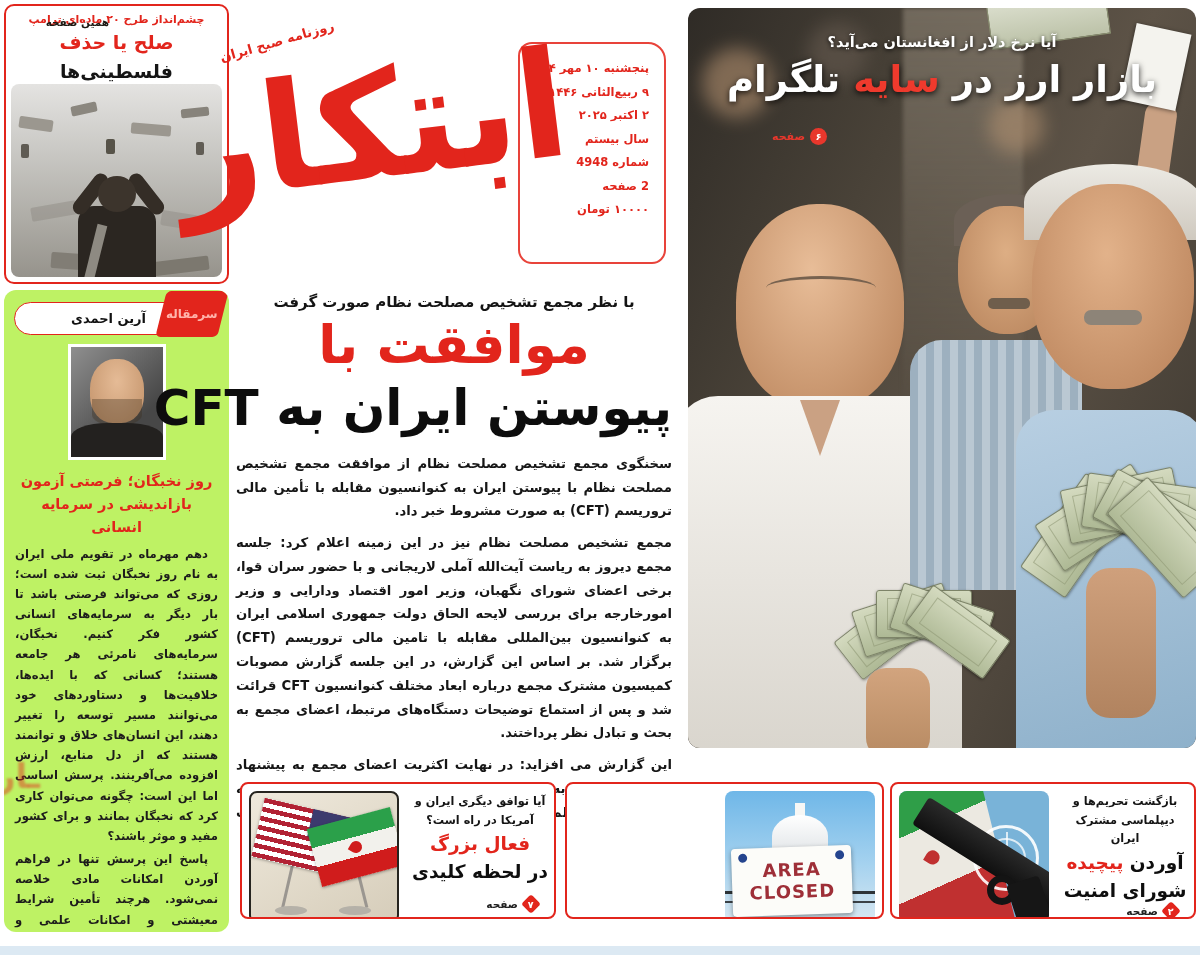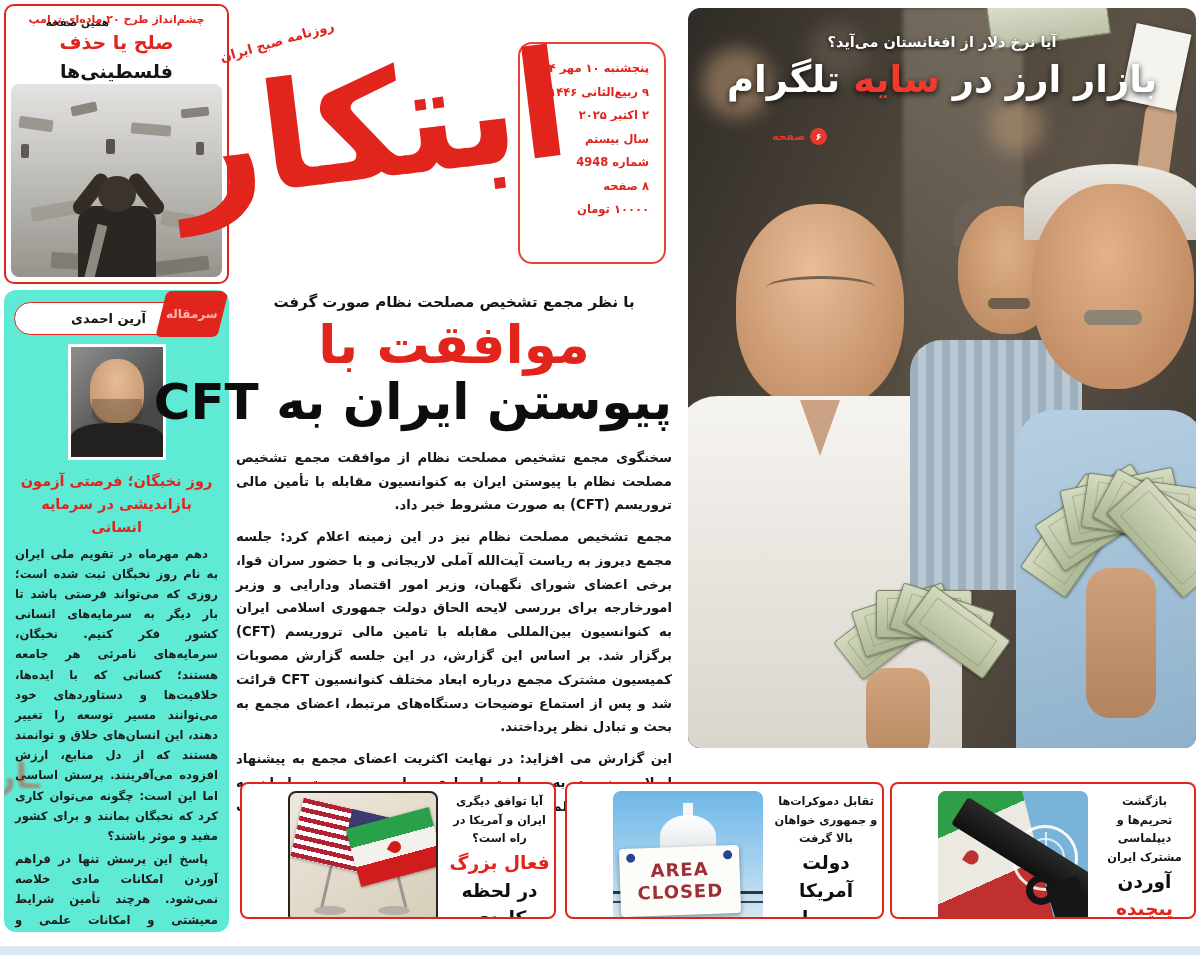--- a/index.html
+++ b/index.html
@@ -19,21 +19,21 @@
   .gaza-photo{position:absolute;left:5px;right:5px;top:78px;bottom:5px;border-radius:8px;overflow:hidden;
     background:linear-gradient(180deg,#e4e3e1 0%,#c9c8c4 35%,#aeaca6 70%,#96938c 100%);}
   .rub{position:absolute;background:#9b978f;border-radius:2px;}
   .gaza-pageref{position:absolute;top:10px;right:118px;font-size:10.5px;font-weight:900;color:#1c1812;z-index:3;}
   .boy-head{position:absolute;left:50%;top:92px;width:38px;height:36px;margin-left:-19px;border-radius:50%;background:#3c342c;z-index:2;}
   .boy-arm{position:absolute;top:86px;width:15px;height:48px;background:#342d26;border-radius:8px;z-index:2;}
   .boy-torso{position:absolute;left:50%;top:122px;width:78px;height:110px;margin-left:-39px;border-radius:16px 16px 4px 4px;background:#2b2621;z-index:1;}
   .boy-strap{position:absolute;left:50%;top:140px;width:10px;height:70px;margin-left:-28px;background:#8e8a82;transform:rotate(14deg);z-index:2;}
 
   
-  #editorial{position:absolute;left:4px;top:290px;width:225px;height:642px;background:#5eead4;border-radius:12px;overflow:hidden;}
+  #editorial{position:absolute;left:4px;top:290px;width:225px;height:642px;background:#bef264;border-radius:12px;overflow:hidden;}
   .ed-head{position:relative;height:50px;}
   .ed-pill{position:absolute;right:26px;left:10px;top:12px;height:33px;background:#fff;border:1.5px solid var(--red);
     border-radius:17px;display:flex;align-items:center;justify-content:center;}
   .ed-author{font-size:13px;font-weight:800;color:#111;}
   .ed-badge{position:absolute;right:6px;top:1px;width:62px;height:46px;background:var(--red);transform:skewX(-14deg);
     border-radius:5px;display:flex;align-items:center;justify-content:center;z-index:2;}
   .ed-badge span{transform:skewX(14deg);color:#ffb4ab;font-size:12px;font-weight:800;}
   .ed-photo{position:relative;width:98px;height:116px;margin:4px auto 0;border:3px solid #fff;
     background:linear-gradient(135deg,#8f8f8f,#474747 70%);overflow:hidden;}
   .ed-face{position:absolute;left:50%;top:12px;width:54px;height:64px;margin-left:-27px;border-radius:46% 46% 42% 42%;
@@ -53,21 +53,21 @@
     font-size:148px;font-weight:900;transform:rotate(-7deg);line-height:1.8;}
   #datebox{position:absolute;left:518px;top:42px;width:148px;height:222px;background:#fff;border:2.5px solid #e8433a;
     border-radius:14px 18px 14px 14px;z-index:1;}
   #datebox ul{list-style:none;padding:13px 15px 0 6px;}
   #datebox li{color:var(--red);font-size:11.5px;font-weight:700;line-height:2.05;white-space:nowrap;}
 
   
   #lead{position:absolute;left:236px;top:293px;width:436px;}
   .lead-kicker{text-align:center;font-size:15px;font-weight:800;color:#141414;}
   .lead-title-red{margin-top:4px;text-align:center;color:var(--red);font-size:53px;font-weight:900;line-height:1.12;white-space:nowrap;}
-  .lead-title-black{text-align:center;color:#0d0d0d;font-size:50px;font-weight:900;line-height:1.15;white-space:nowrap;}
+  .lead-title-black{text-align:center;color:#0d0d0d;font-size:50px;font-weight:900;line-height:1.15;white-space:nowrap;margin-top:6px;}
   .lead-body{margin-top:14px;font-size:13.2px;line-height:1.8;text-align:justify;font-weight:600;color:#161616;}
   .lead-body p{margin-bottom:2px;margin-top:8px;}
 
   
   #main-photo{position:absolute;left:688px;top:8px;width:508px;height:740px;border-radius:12px;overflow:hidden;
     background:linear-gradient(115deg,#2f2b26 0%,#494238 30%,#5d5347 55%,#38332c 100%);}
   .ph{position:absolute;}
   .mp-kicker{position:absolute;top:26px;left:0;width:100%;text-align:center;color:#fff;font-size:14.5px;font-weight:700;
     text-shadow:0 1px 4px rgba(0,0,0,.9);z-index:9;}
   .mp-title{position:absolute;top:50px;left:0;width:100%;text-align:center;color:#fff;font-size:37px;font-weight:900;
@@ -76,21 +76,21 @@
   .mp-page{position:absolute;top:120px;left:84px;display:flex;align-items:center;gap:5px;z-index:9;
     color:#e8372c;font-size:11px;font-weight:800;flex-direction:row-reverse;}
   .badge-circle{width:17px;height:17px;border-radius:50%;background:#e8372c;color:#fff;font-size:10px;font-weight:900;
     display:flex;align-items:center;justify-content:center;}
   .bill{position:absolute;width:96px;height:48px;background:linear-gradient(180deg,#d4dabf,#aeb995);
     border:1px solid #7d8468;border-radius:3px;box-shadow:0 1px 3px rgba(0,0,0,.4);}
   .bill:after{content:"";position:absolute;inset:7px 10px;border:1px solid #8d957391;}
 
   
   .news-box{position:absolute;top:782px;height:137px;background:#fff;border:2px solid var(--red);border-radius:8px;
-    display:flex;flex-direction:row;overflow:hidden;padding-left:39px;}
+    display:flex;flex-direction:row;overflow:hidden;}
   .nb-text{flex:1;padding:9px 4px 6px;display:flex;flex-direction:column;align-items:center;}
   .nb-kicker{font-size:11.3px;font-weight:700;color:#141414;line-height:1.65;text-align:center;}
   .nb-line{font-size:18.5px;font-weight:900;line-height:1.5;color:#0e0e0e;text-align:center;}
   .nb-line .red{color:var(--red);}
   .nb-page{margin-top:auto;align-self:flex-start;margin-right:12px;display:flex;align-items:center;gap:6px;
     font-size:10.5px;font-weight:800;color:#222;flex-direction:row-reverse;}
   .badge-diamond{width:14px;height:14px;background:var(--red);transform:rotate(45deg);display:flex;align-items:center;justify-content:center;border-radius:3px;}
   .badge-diamond span{transform:rotate(-45deg);color:#fff;font-size:9.5px;font-weight:900;}
   .nb-img{width:150px;height:132px;margin:7px;border-radius:8px;overflow:hidden;position:relative;flex:none;}
   #nb-img-flags{border:2px solid #26241f;background:linear-gradient(150deg,#efe9dc,#d6cdba);}
@@ -194,21 +194,21 @@
     <div class="logo-tagline">روزنامه صبح ایران</div>
     <div class="logo-main">ابتکار</div>
   </div>
   <div id="datebox">
     <ul>
       <li>پنجشنبه ۱۰ مهر ۱۴۰۴</li>
       <li>۹ ربیع‌الثانی ۱۴۴۶</li>
       <li>۲ اکتبر ۲۰۲۵</li>
       <li>سال بیستم</li>
       <li>شماره 4948</li>
-      <li>۸ صفحه</li>
+      <li>2 صفحه</li>
       <li>۱۰۰۰۰ تومان</li>
     </ul>
   </div>
 
   <div id="lead">
     <div class="lead-kicker">با نظر مجمع تشخیص مصلحت نظام صورت گرفت</div>
     <div class="lead-title-red">موافقت با</div>
     <div class="lead-title-black">پیوستن ایران به CFT</div>
     <div class="lead-body">
       <p>سخنگوی مجمع تشخیص مصلحت نظام از موافقت مجمع تشخیص مصلحت نظام با پیوستن ایران به کنوانسیون مقابله با تأمین مالی تروریسم (CFT) به صورت مشروط خبر داد.</p>
@@ -286,26 +286,20 @@
       <div class="flag-pole" style="left:40px;top:28px;height:88px;transform:rotate(13deg);"></div>
       <div class="flag-pole" style="left:104px;top:30px;height:86px;transform:rotate(-14deg);"></div>
       <div class="flag-us"></div>
       <div class="flag-ir"></div>
       <div class="flag-base" style="left:24px;"></div>
       <div class="flag-base" style="left:88px;"></div>
     </div>
   </div>
 
   <div class="news-box" style="left:565px;width:319px;">
-    <div class="nb-text">
-      <div class="nb-kicker">تقابل دموکرات‌ها و جمهوری خواهان بالا گرفت</div>
-      <div class="nb-line">دولت آمریکا رسما</div>
-      <div class="nb-line"><span class="red">تعطیل شد</span></div>
-
-    </div>
     <div class="nb-img" id="nb-img-capitol">
       <div class="dome-cupola"></div>
       <div class="dome-top"></div>
       <div class="dome-drum"></div>
       <div class="dome-base"></div>
       <div class="cap-fence"></div>
       <div class="cap-fence2"></div>
       <div class="area-sign">
         <div>AREA</div>
         <div>CLOSED</div>

